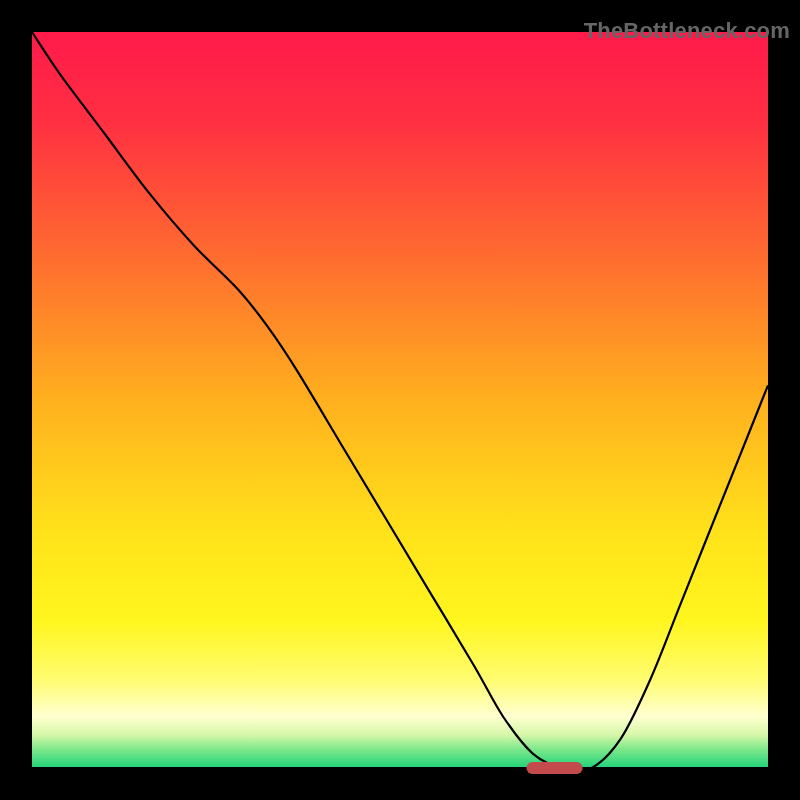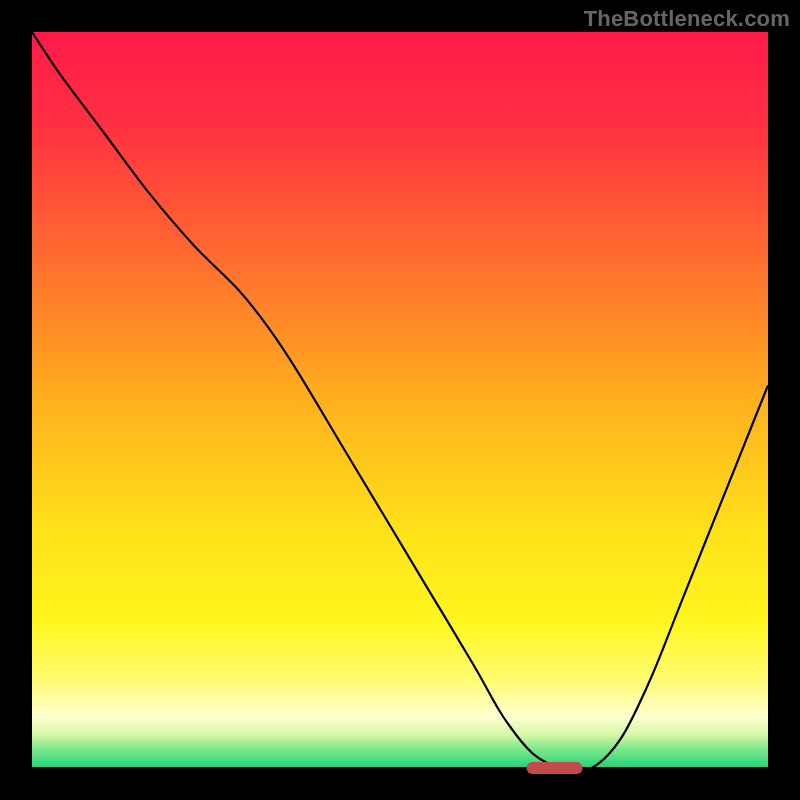--- a/index.html
+++ b/index.html
@@ -12,21 +12,21 @@
     font-family: Arial, Helvetica, sans-serif;
   }
   .frame {
     position: relative;
     width: 800px;
     height: 800px;
     background: #000;
   }
   .watermark {
     position: absolute;
-    top: 6px;
+    top: 18px;
     right: 10px;
     font-size: 22px;
     font-weight: 600;
     color: #666;
     letter-spacing: 0.2px;
     z-index: 5;
   }
   svg {
     position: absolute;
     top: 0;

